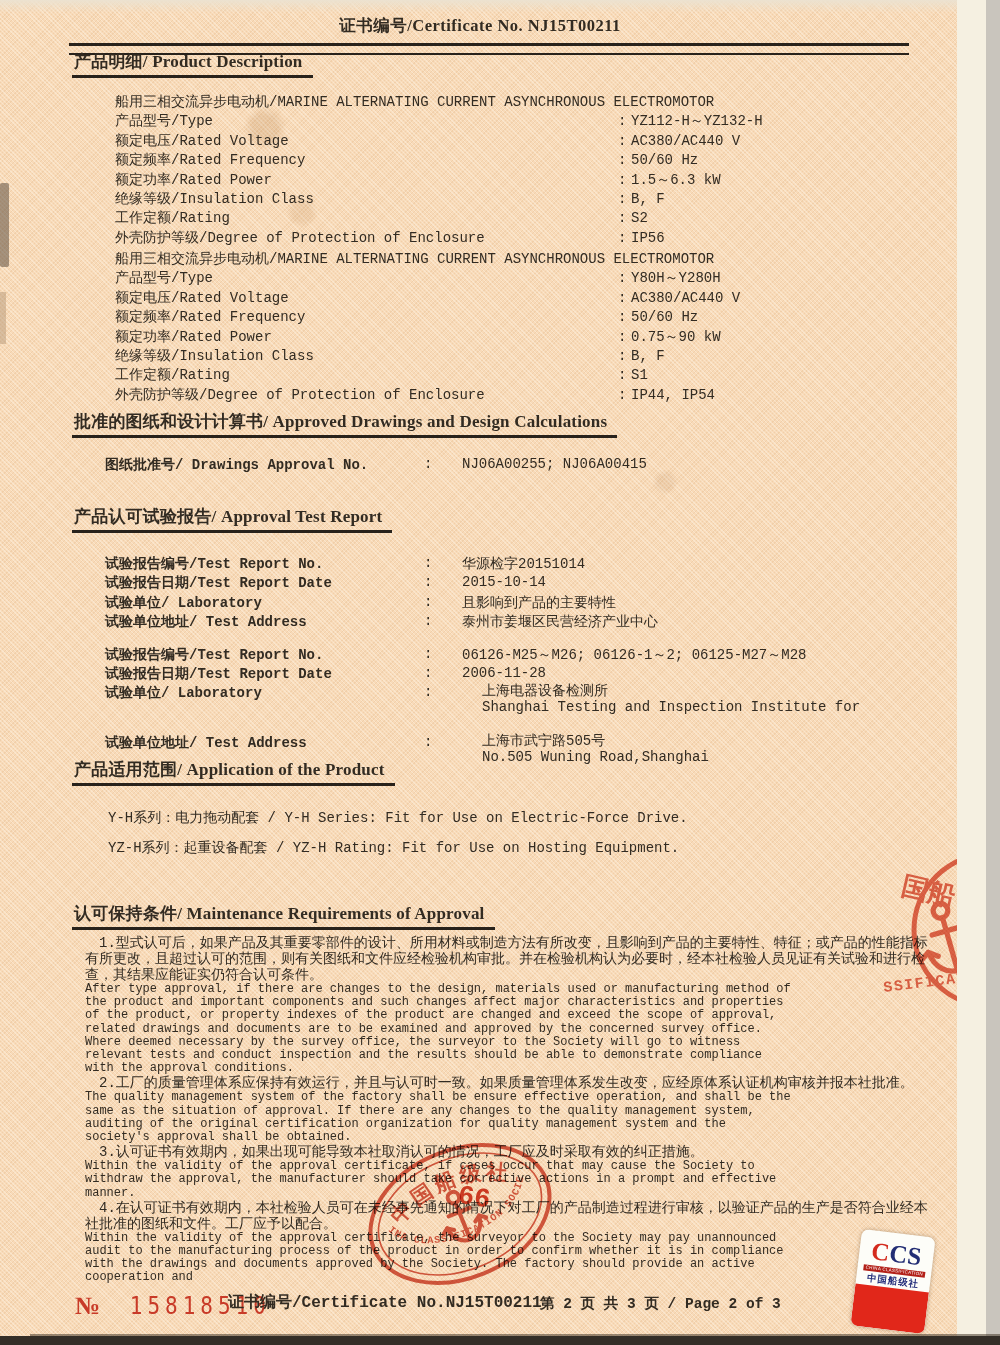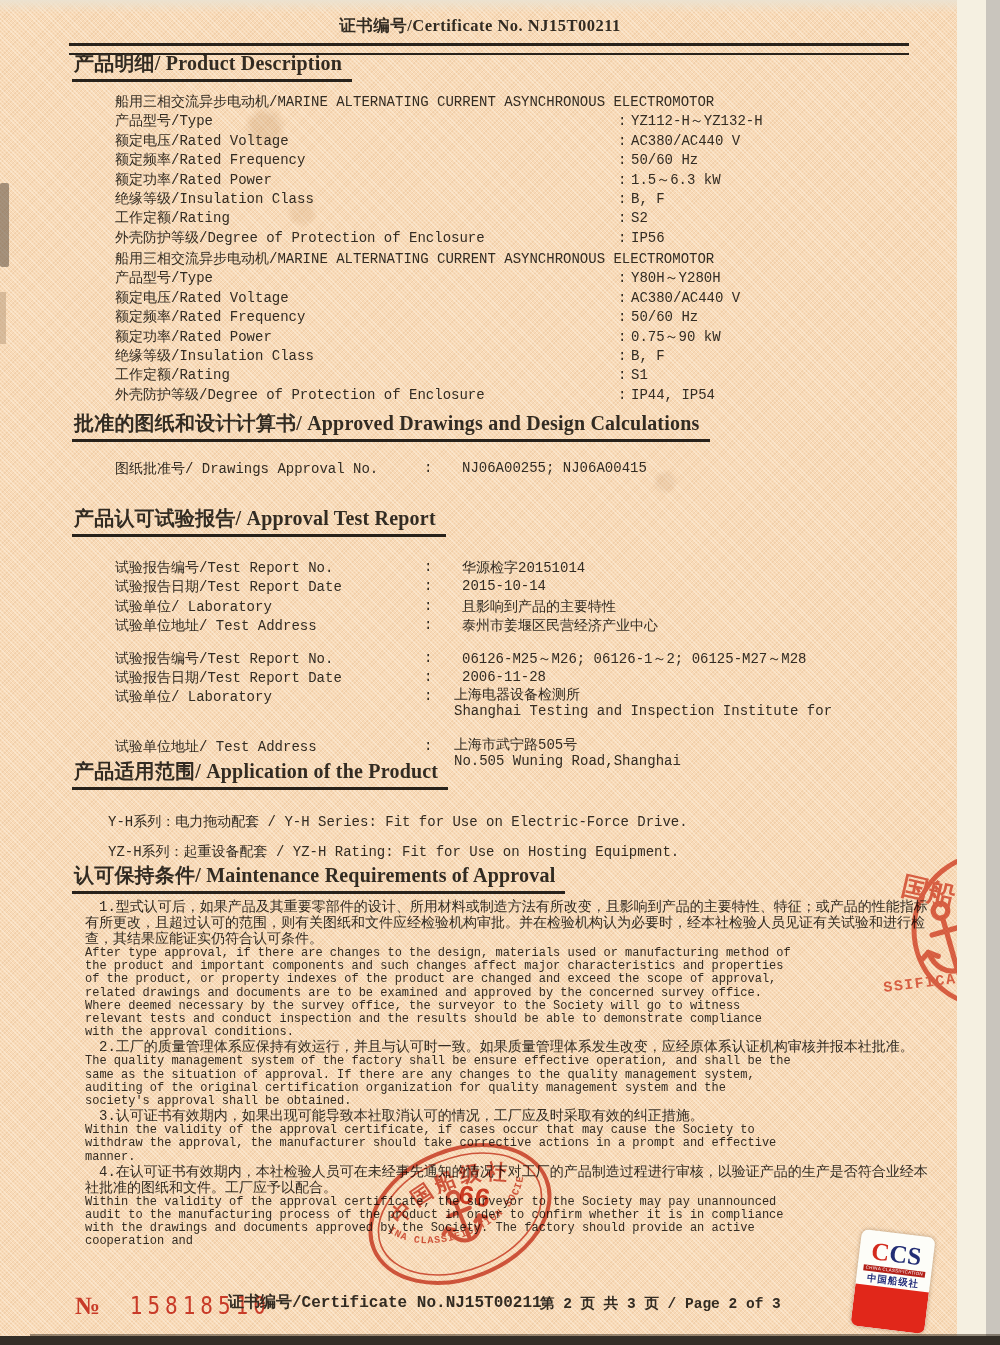--- a/index.html
+++ b/index.html
@@ -32,36 +32,36 @@
   .left-mark{left:0;top:183px;width:9px;height:84px;background:#5e5142;opacity:.55;border-radius:2px;z-index:4;}
   .left-mark2{left:0;top:292px;width:6px;height:52px;background:#b59877;opacity:.5;z-index:4;}
 
   
   .hdr{left:0;top:15px;width:960px;text-align:center;font-family:var(--serif);
        font-weight:bold;font-size:16.5px;letter-spacing:.5px;}
   .rule-double{left:69px;top:43px;width:840px;height:7px;
        border-top:3px solid #28221b;border-bottom:2px solid #28221b;}
 
   
-  .sec-head{font-family:var(--serif);font-weight:bold;font-size:20px;letter-spacing:.2px;
+  .sec-head{font-family:var(--serif);font-weight:bold;font-size:17px;letter-spacing:.2px;
        display:inline-block;border-bottom:3px solid #28221b;padding:0 10px 2px 2px;white-space:nowrap;}
 
   
   .pblock{left:70px;width:880px;font-size:14px;line-height:19.4px;}
   .prow{position:relative;white-space:nowrap;height:19.4px;}
   .prow .lbl{margin-left:45px;}
   .pcol{position:absolute;left:548px;}
   .pval{position:absolute;left:561px;}
 
   
   .arow{position:relative;white-space:nowrap;height:19.4px;}
-  .arow .lbl{margin-left:45px;}
+  .arow .lbl{margin-left:35px;font-weight:bold;}
   .acol{position:absolute;left:354px;}
   .aval{position:absolute;left:392px;}
-  .vstack{position:absolute;left:384px;top:0;line-height:15.6px;white-space:nowrap;}
+  .vstack{position:absolute;left:412px;top:0;line-height:15.6px;white-space:nowrap;}
   .tall50{height:50px;} .tall31{height:31px;}
 
   .sec{left:70px;width:880px;font-size:14px;}
   .gap22{margin-top:22px;} .gap13{margin-top:13px;} .gap18{margin-top:18px;}
 
   .app-item{margin-left:38px;white-space:nowrap;}
   .app-item + .app-item{margin-top:12px;}
   .app-wrap{margin-top:23px;}
 
   
@@ -169,21 +169,21 @@
 
   <div class="abs sec" style="top:758px;">
     <span class="sec-head" style="margin-left:2px;">产品适用范围/ Application of the Product</span>
     <div class="app-wrap">
       <div class="app-item">Y-H系列：电力拖动配套 / Y-H Series: Fit for Use on Electric-Force Drive.</div>
       <div class="app-item">YZ-H系列：起重设备配套 / YZ-H Rating: Fit for Use on Hosting Equipment.</div>
     </div>
   </div>
 
   <div class="abs sec" style="top:862px;">
-    <span class="sec-head" style="margin-left:2px;">认可保持条件/ Maintenance Requirements of Approval</span>
+    <span class="sec-head" style="margin-left:2px;margin-top:40px;">认可保持条件/ Maintenance Requirements of Approval</span>
     <div class="maint-body">
       <p class="zh">1.型式认可后，如果产品及其重要零部件的设计、所用材料或制造方法有所改变，且影响到产品的主要特性、特征；或产品的性能指标有所更改，且超过认可的范围，则有关图纸和文件应经检验机构审批。并在检验机构认为必要时，经本社检验人员见证有关试验和进行检查，其结果应能证实仍符合认可条件。</p>
       <p class="en">After type approval, if there are changes to the design, materials used or manufacturing method of the product and important components and such changes affect major characteristics and properties of the product, or property indexes of the product are changed and exceed the scope of approval, related drawings and documents are to be examined and approved by the concerned survey office. Where deemed necessary by the survey office, the surveyor to the Society will go to witness relevant tests and conduct inspection and the results should be able to demonstrate compliance with the approval conditions.</p>
       <p class="zh">2.工厂的质量管理体系应保持有效运行，并且与认可时一致。如果质量管理体系发生改变，应经原体系认证机构审核并报本社批准。</p>
       <p class="en">The quality management system of the factory shall be ensure effective operation, and shall be the same as the situation of approval. If there are any changes to the quality management system, auditing of the original certification organization for quality management system and the society's approval shall be obtained.</p>
       <p class="zh">3.认可证书有效期内，如果出现可能导致本社取消认可的情况，工厂应及时采取有效的纠正措施。</p>
       <p class="en">Within the validity of the approval certificate, if cases occur that may cause the Society to withdraw the approval, the manufacturer should take corrective actions in a prompt and effective manner.</p>
       <p class="zh">4.在认可证书有效期内，本社检验人员可在未经事先通知的情况下对工厂的产品制造过程进行审核，以验证产品的生产是否符合业经本社批准的图纸和文件。工厂应予以配合。</p>
       <p class="en">Within the validity of the approval certificate, the surveyor to the Society may pay unannounced audit to the manufacturing process of the product in order to confirm whether it is in compliance with the drawings and documents approved by the Society. The factory should provide an active cooperation and</p>
     </div>

